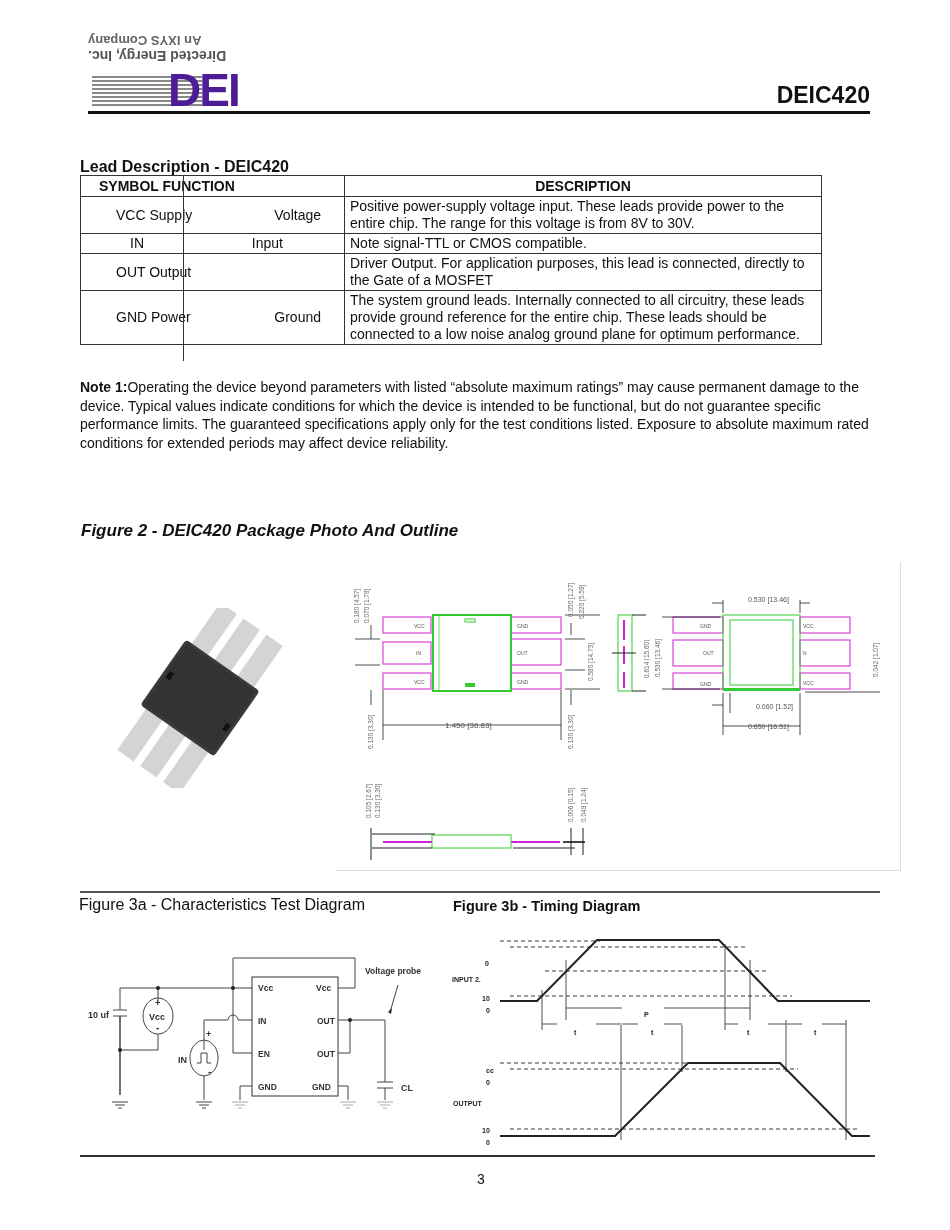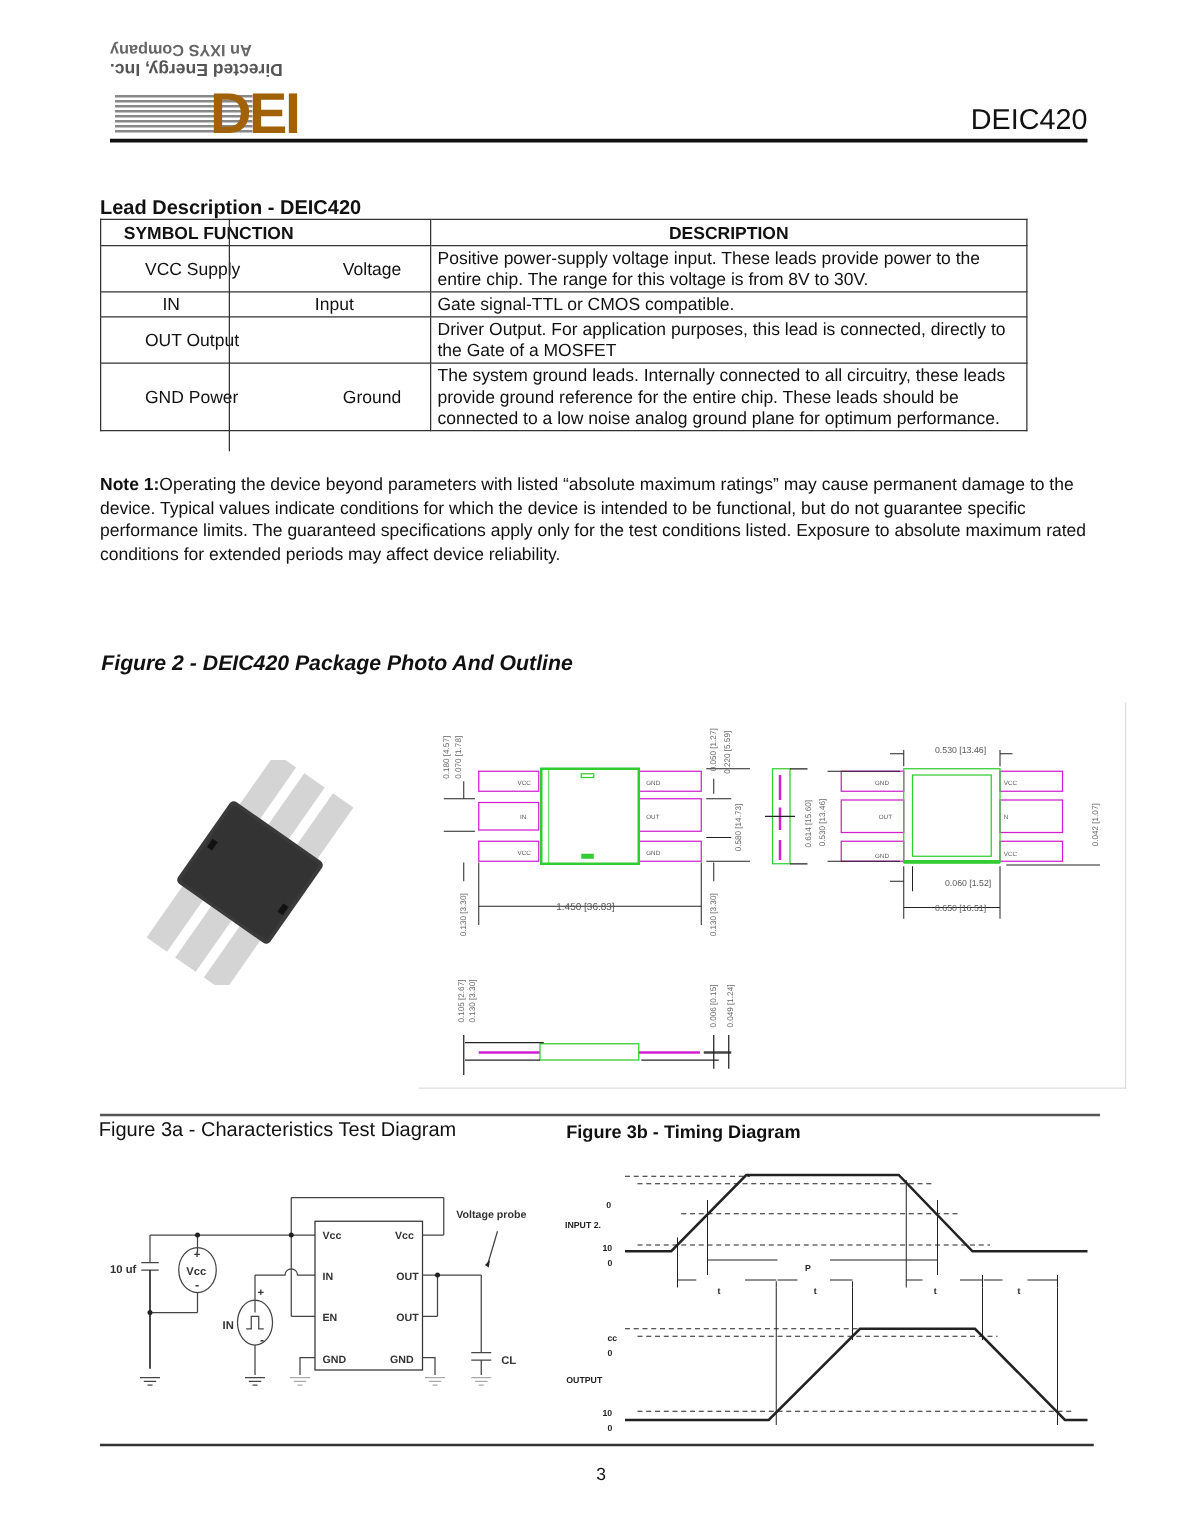--- a/index.html
+++ b/index.html
@@ -3,22 +3,22 @@
 <meta charset="utf-8">
 <style>
   html,body{margin:0;padding:0;background:#fff;}
   body{width:950px;height:1230px;position:relative;font-family:"Liberation Sans",sans-serif;color:#111;overflow:hidden;}
   .abs{position:absolute;}
   
   .logo-top{left:88px;top:34px;font-size:13px;color:#666;font-weight:bold;transform:scaleY(-1) scaleX(-1);line-height:13px;white-space:nowrap;}
   .logo-sub{left:88px;top:48px;font-size:14px;color:#555;font-weight:bold;transform:scaleY(-1) scaleX(-1);white-space:nowrap;}
   .logo-lines{left:92px;top:76px;width:110px;height:34px;}
   .logo-lines div{height:2px;background:#888;margin-bottom:2px;}
-  .logo-dei{left:168px;top:68px;font-size:46px;font-weight:900;color:#a16207;letter-spacing:-2px;font-family:"Liberation Sans",sans-serif;line-height:44px;}
-  .doc-title{right:80px;top:82px;font-size:23px;font-weight:normal;}
+  .logo-dei{left:168px;top:68px;font-size:46px;font-weight:900;color:#4c1d95;letter-spacing:-2px;font-family:"Liberation Sans",sans-serif;line-height:44px;}
+  .doc-title{right:80px;top:82px;font-size:23px;font-weight:bold;}
   .header-rule{left:88px;top:111px;width:782px;height:3px;background:#111;}
   h2.section{margin:0;position:absolute;font-size:16px;font-weight:bold;}
   
   table.lead{position:absolute;left:80px;top:175px;width:742px;border-collapse:collapse;font-size:14px;}
   table.lead td,table.lead th{border:1px solid #333;padding:1px 5px;vertical-align:middle;line-height:17px;}
   table.lead th{font-weight:bold;height:18px;}
   table.lead th.sym{text-align:left;padding-left:18px;border-right:none;}
   table.lead .c1{width:240px;position:relative;}
   .symcell{display:flex;justify-content:space-between;padding:0 18px 0 30px;}
   .vline{position:absolute;left:183px;top:175px;width:1px;height:186px;background:#333;}
@@ -72,21 +72,21 @@
         </td>
     <td>Positive power-supply voltage input. These leads provide power to the entire chip. The range for this voltage is from 8V to 30V.</td>
   </tr>
   <tr>
     <td class="c1">
           <div class="symcell" style="padding-left:44px;padding-right:56px;">
             <span>IN</span>
             <span>Input</span>
           </div>
         </td>
-    <td>Gate signal-TTL or CMOS compatible.</td>
+    <td>Note signal-TTL or CMOS compatible.</td>
   </tr>
   <tr>
     <td class="c1">
           <div class="symcell">
             <span>OUT Output</span>
             <span></span>
           </div>
         </td>
     <td>Driver Output. For application purposes, this lead is connected, directly to the Gate of a MOSFET</td>
   </tr>

